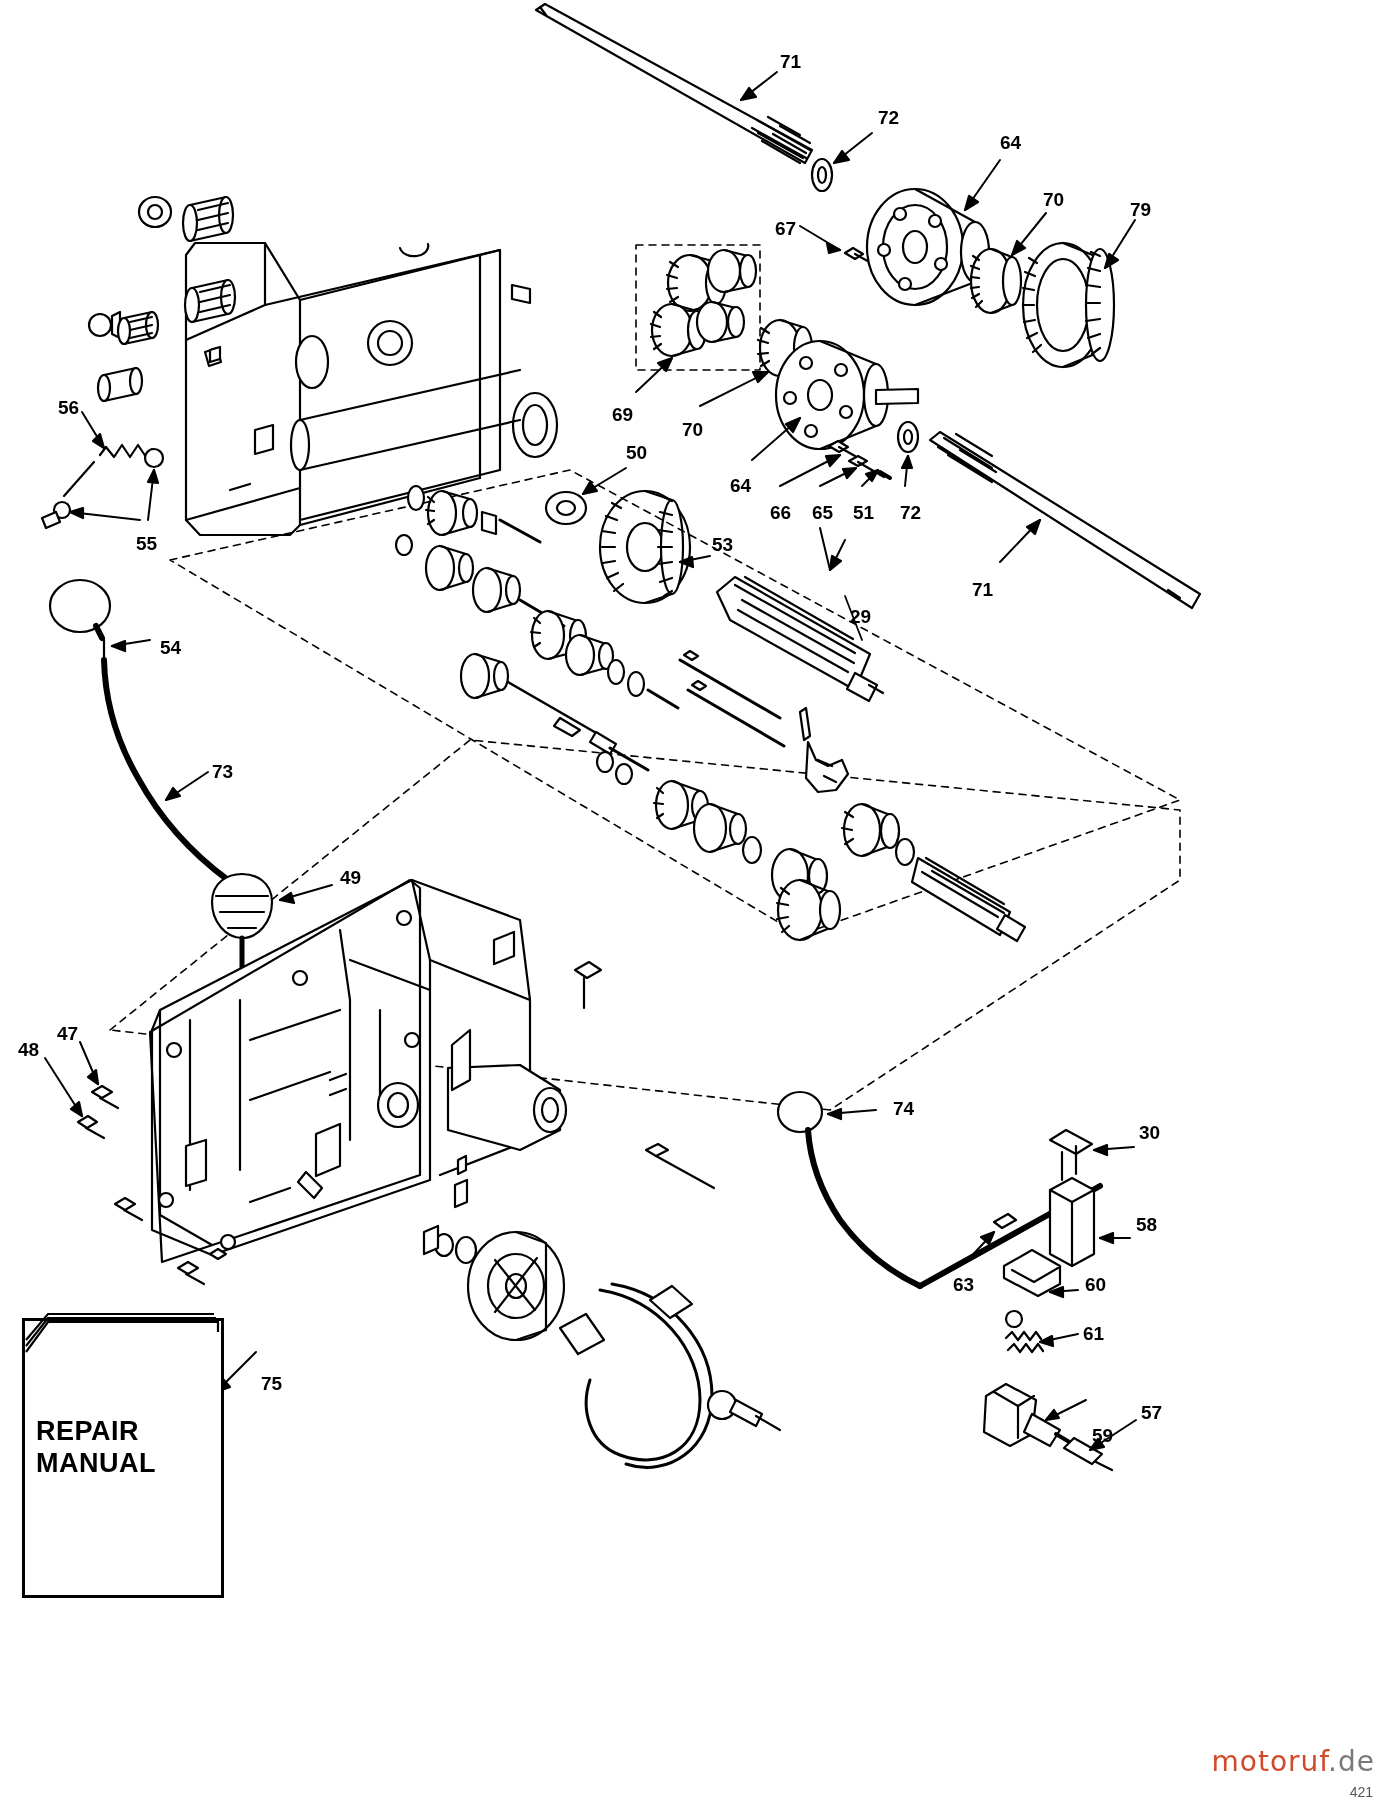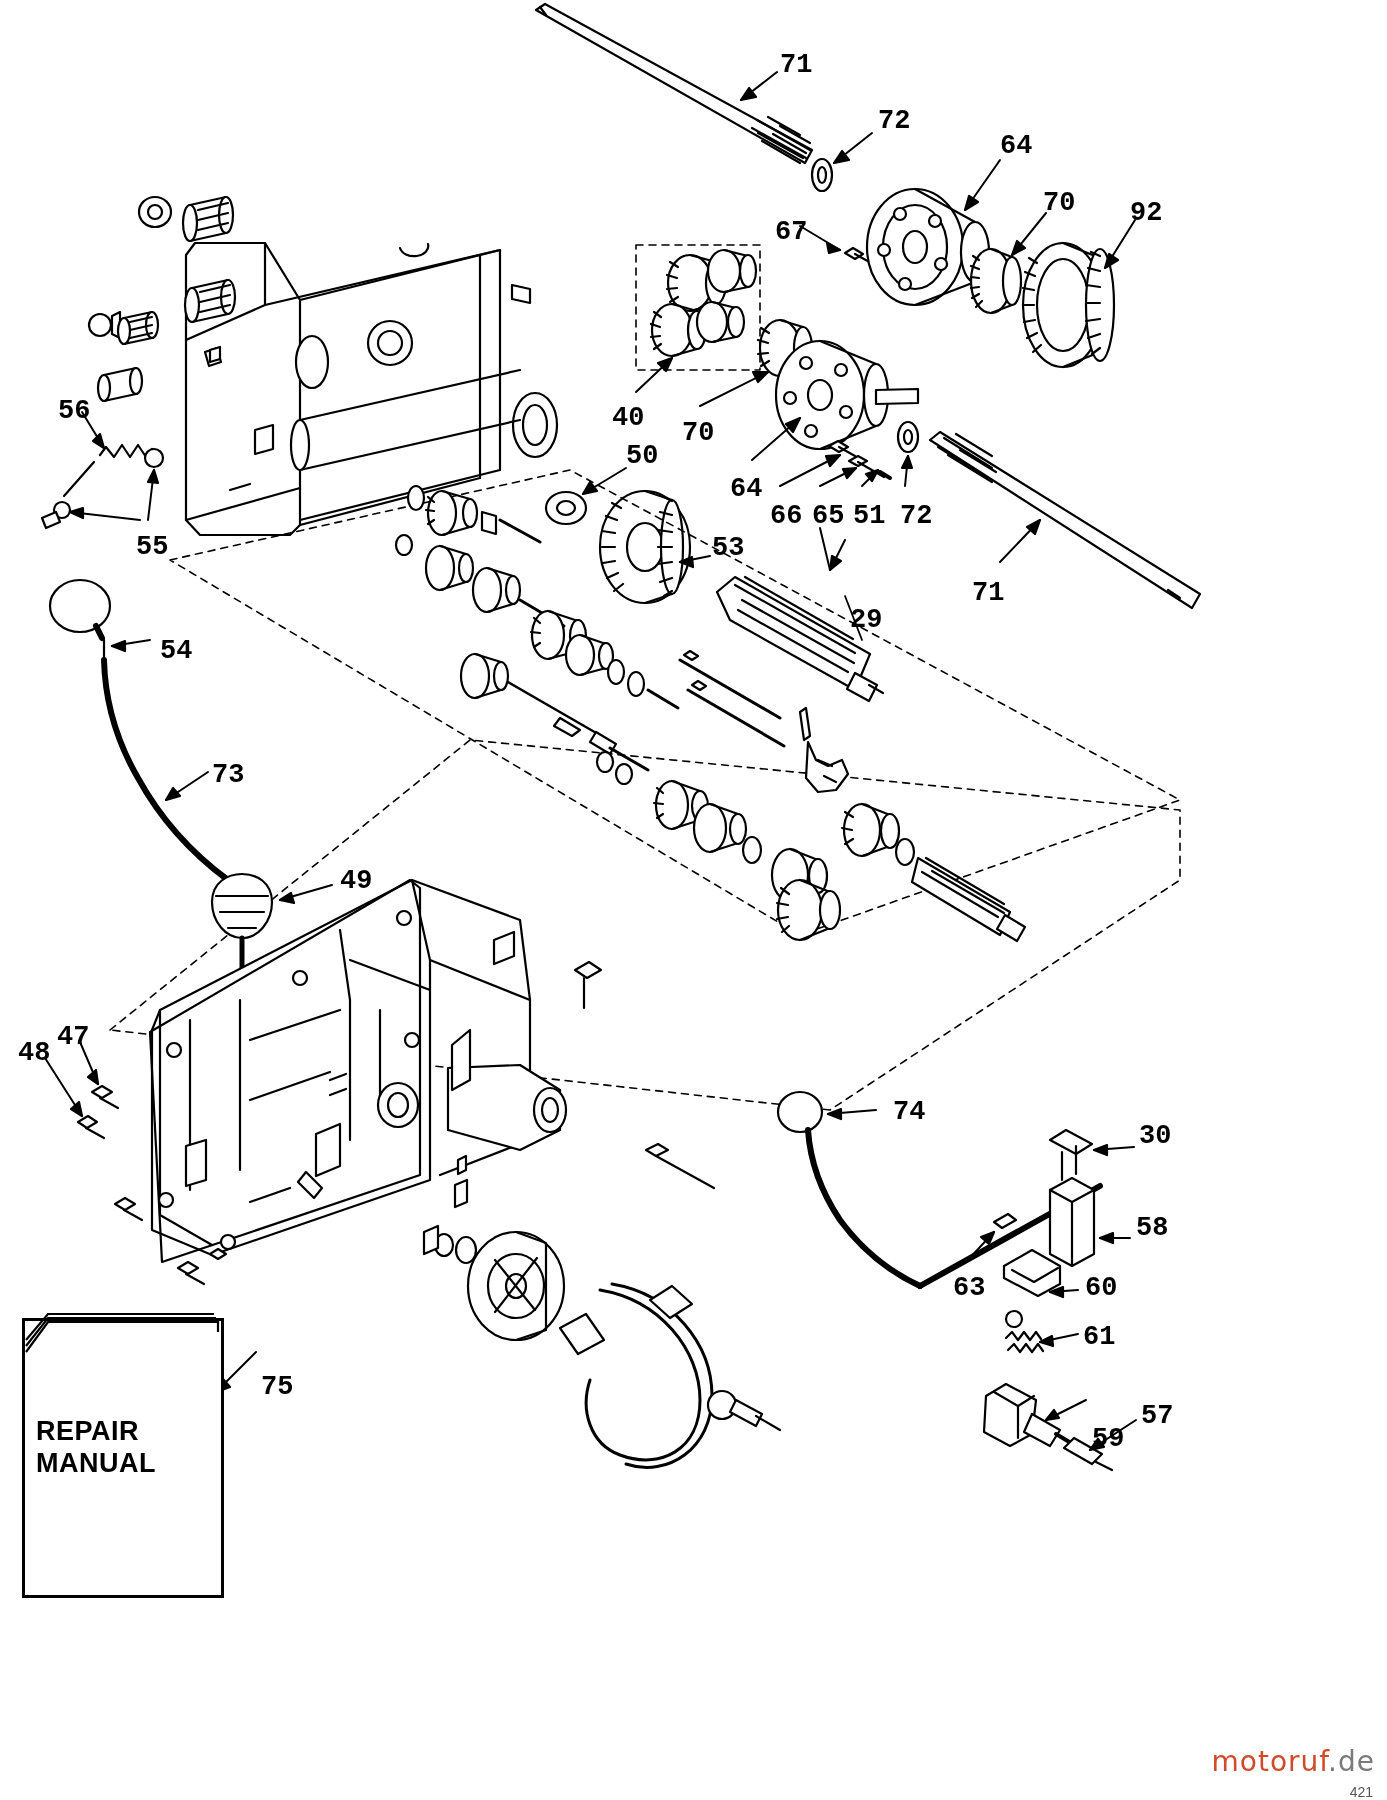--- a/index.html
+++ b/index.html
@@ -1,18 +1,18 @@
 <!DOCTYPE html>
 <html><head>
 <meta charset="utf-8">
 <style>
   html,body{margin:0;padding:0;background:#ffffff;}
   body{width:1387px;height:1800px;position:relative;font-family:"Liberation Sans",sans-serif;color:#000;overflow:hidden;}
   #diagram{position:absolute;left:0;top:0;width:1387px;height:1800px;}
-  .callout{position:absolute;font-family:Liberation Mono, monospace;font-weight:bold;font-size:27px;color:#000;line-height:1;white-space:nowrap;}
+  .callout{position:absolute;font-family:Liberation Sans, sans-serif;font-weight:bold;font-size:19px;color:#000;line-height:1;white-space:nowrap;}
   .manual-cover{position:absolute;left:22px;top:1318px;width:196px;height:274px;border:3px solid #000;background:#fff;}
   .manual-text{position:absolute;left:36px;top:1380px;width:170px;font-weight:bold;font-size:27px;line-height:1.18;letter-spacing:.5px;margin-top:36px;}
   .watermark{position:absolute;right:12px;bottom:22px;font-family:"DejaVu Sans",sans-serif;font-size:28px;letter-spacing:1px;}
   .wm-main{color:#d14b2a;font-weight:normal;}
   .wm-de{color:#7a7a7a;}
   .pagenum{position:absolute;right:14px;bottom:0px;font-size:14px;color:#555;}
 </style>
 </head>
 <body>
 
@@ -518,24 +518,24 @@
 <div class="manual-text">
   <div>REPAIR</div>
   <div>MANUAL</div>
 </div>
 
 <div id="callouts">
     <div class="callout" style="left: 780px; top: 52px;">71</div>
     <div class="callout" style="left: 878px; top: 108px;">72</div>
     <div class="callout" style="left: 1000px; top: 133px;">64</div>
     <div class="callout" style="left: 1043px; top: 190px;">70</div>
-    <div class="callout" style="left: 1130px; top: 200px;">92</div>
+    <div class="callout" style="left: 1130px; top: 200px;">79</div>
     <div class="callout" style="left: 775px; top: 219px;">67</div>
     <div class="callout" style="left: 58px; top: 398px;">56</div>
-    <div class="callout" style="left: 612px; top: 405px;">40</div>
+    <div class="callout" style="left: 612px; top: 405px;">69</div>
     <div class="callout" style="left: 682px; top: 420px;">70</div>
     <div class="callout" style="left: 730px; top: 476px;">64</div>
     <div class="callout" style="left: 626px; top: 443px;">50</div>
     <div class="callout" style="left: 770px; top: 503px;">66</div>
     <div class="callout" style="left: 812px; top: 503px;">65</div>
     <div class="callout" style="left: 853px; top: 503px;">51</div>
     <div class="callout" style="left: 900px; top: 503px;">72</div>
     <div class="callout" style="left: 136px; top: 534px;">55</div>
     <div class="callout" style="left: 712px; top: 535px;">53</div>
     <div class="callout" style="left: 972px; top: 580px;">71</div>

